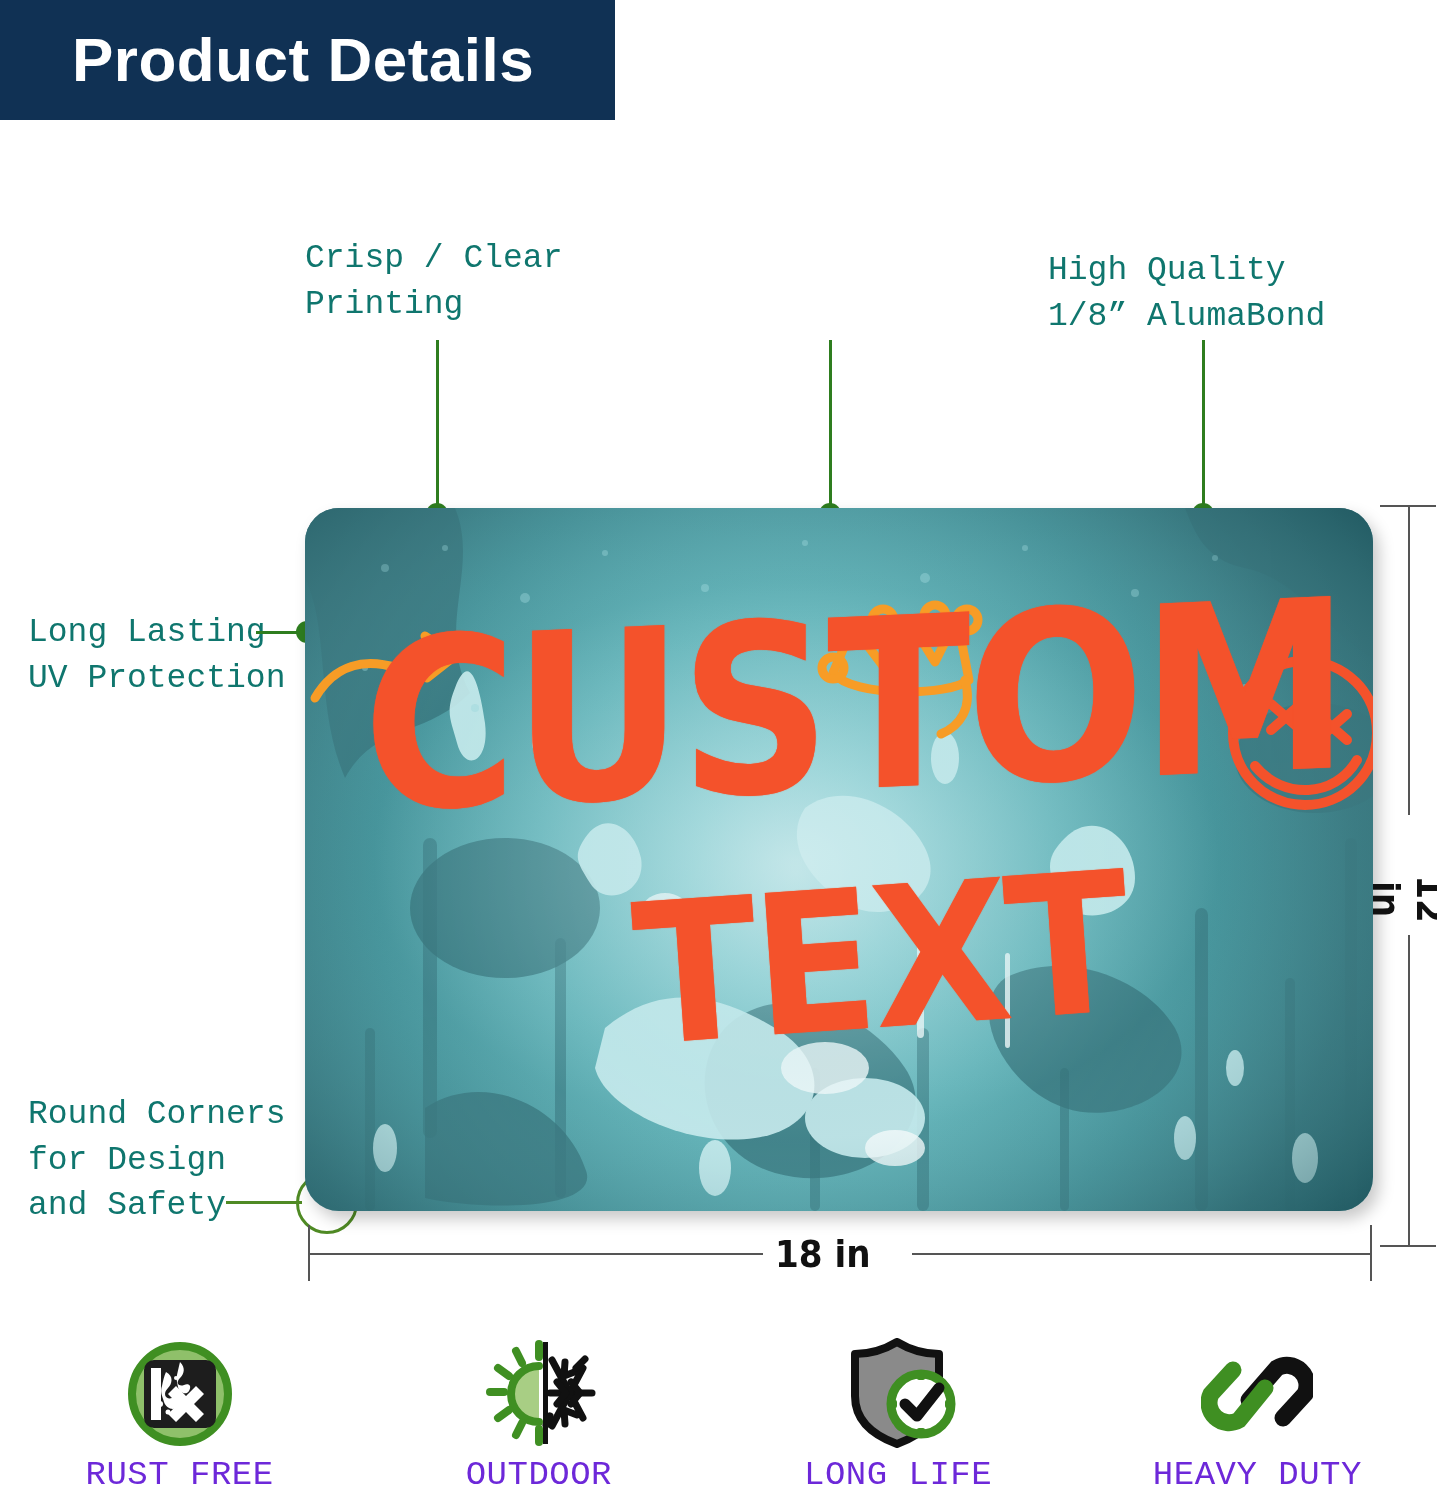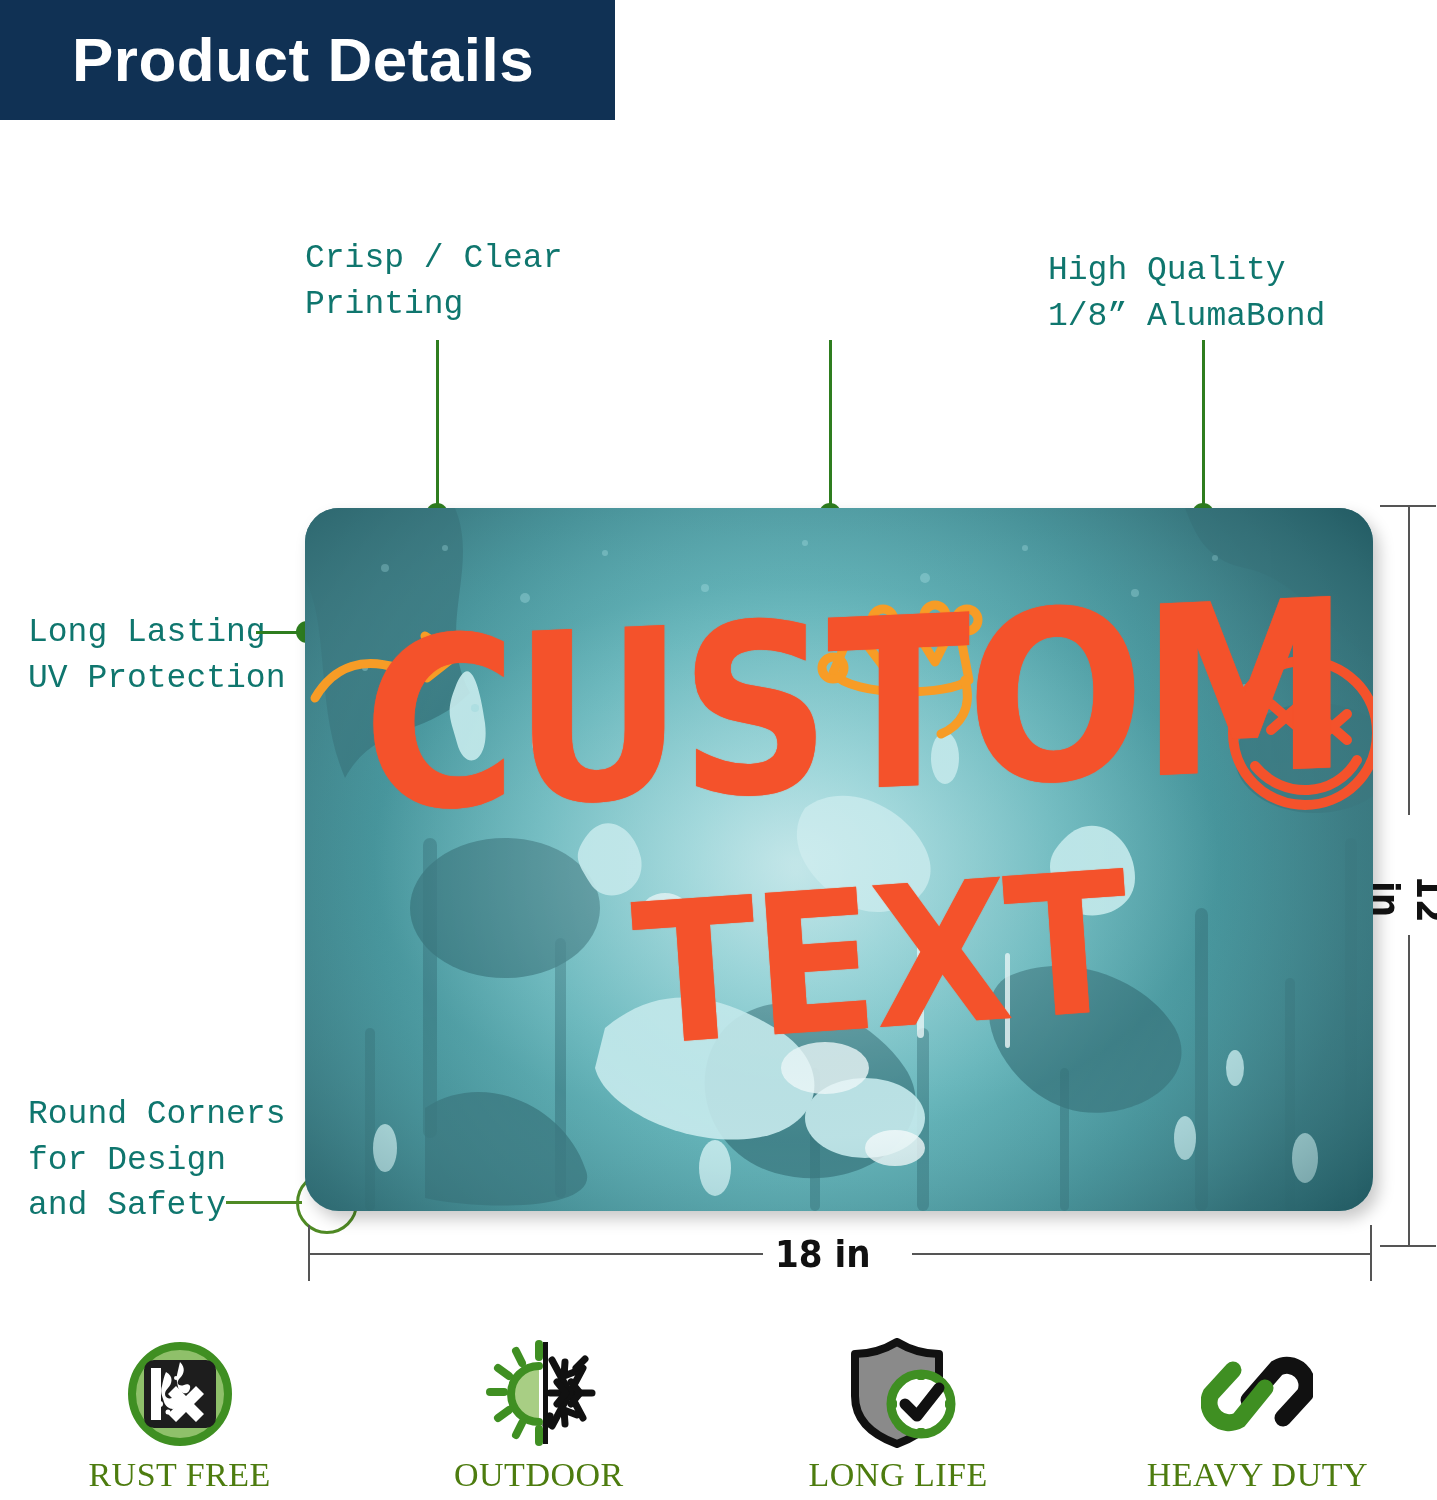--- a/index.html
+++ b/index.html
@@ -108,22 +108,22 @@
     width: 1437px; height: 162px;
     display: flex; align-items: flex-start;
   }
   .feature {
     flex: 1 1 0; display: flex; flex-direction: column;
     align-items: center; justify-content: flex-start;
   }
   .feature-icon { height: 112px; display:flex; align-items:center; justify-content:center; }
   .feature-label {
     margin-top: 6px; font-size: 34px; font-weight: 400;
-    color: #4d7c0f; letter-spacing: 0.5px;
-    font-family: Liberation Serif, serif;
+    color: #6d28d9; letter-spacing: 0.5px;
+    font-family: Liberation Mono, monospace;
   }
 </style>
 </head>
 <body>
 
 <div id="page">
 
   <div class="banner">
     <div class="banner-title">Product Details</div>
   </div>

